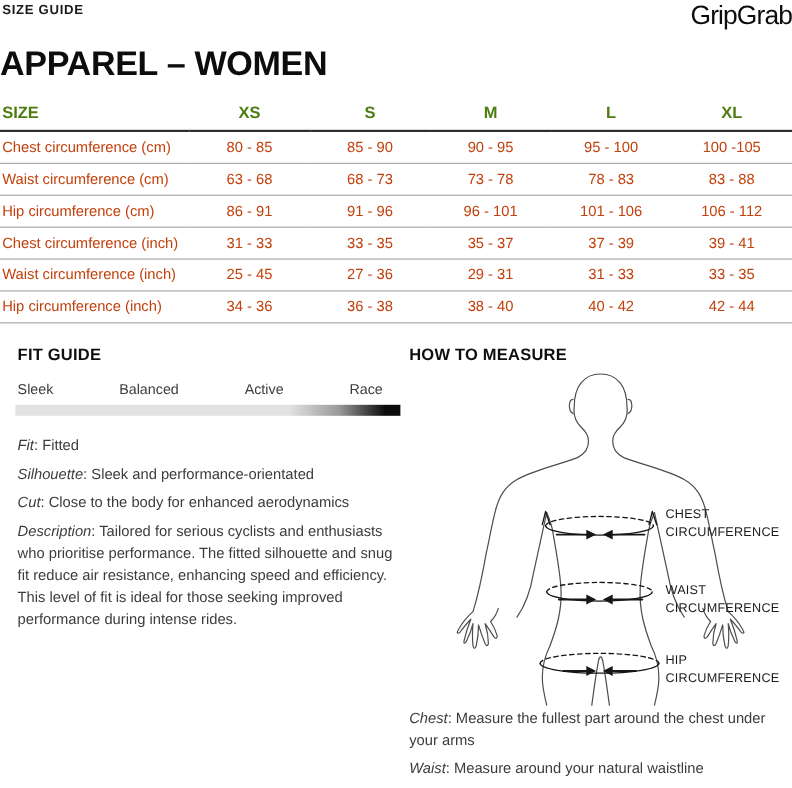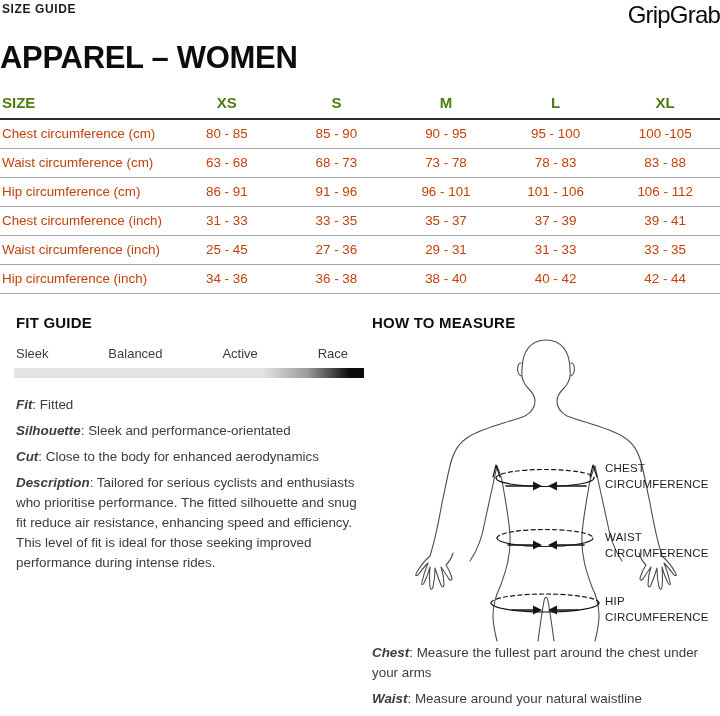--- a/index.html
+++ b/index.html
@@ -52,21 +52,21 @@
     font-size:13px; color:#3c3c3c;
   }
   .scale-bar {
     margin-top:7px; height:10px; width:350px;
     background:linear-gradient(90deg,#e3e3e3 0%,#e3e3e3 71%,#9a9a9a 84%,#0c0c0c 96%,#0c0c0c 100%);
   }
   .fit-details { margin-top:17px; padding-left:2px; width:352px; }
   .fit-details p, .notes p {
     font-size:13.4px; line-height:20px; color:#3c3c3c; margin:0 0 6px 0;
   }
-  .term { font-style:italic;font-weight:bold; }
+  .term { font-style:italic; }
   
   .htm-heading { position:absolute; left:372px; top:18px; }
   .figure-svg { position:absolute; left:414px; top:40px; }
   .figure-label {
     position:absolute; left:605px; width:118px;
     font-size:11.5px; line-height:16px; letter-spacing:.2px; color:#1d1d1d;
   }
   .figure-label.chest { top:164px; }
   .figure-label.waist { top:233px; }
   .figure-label.hip   { top:297px; }

